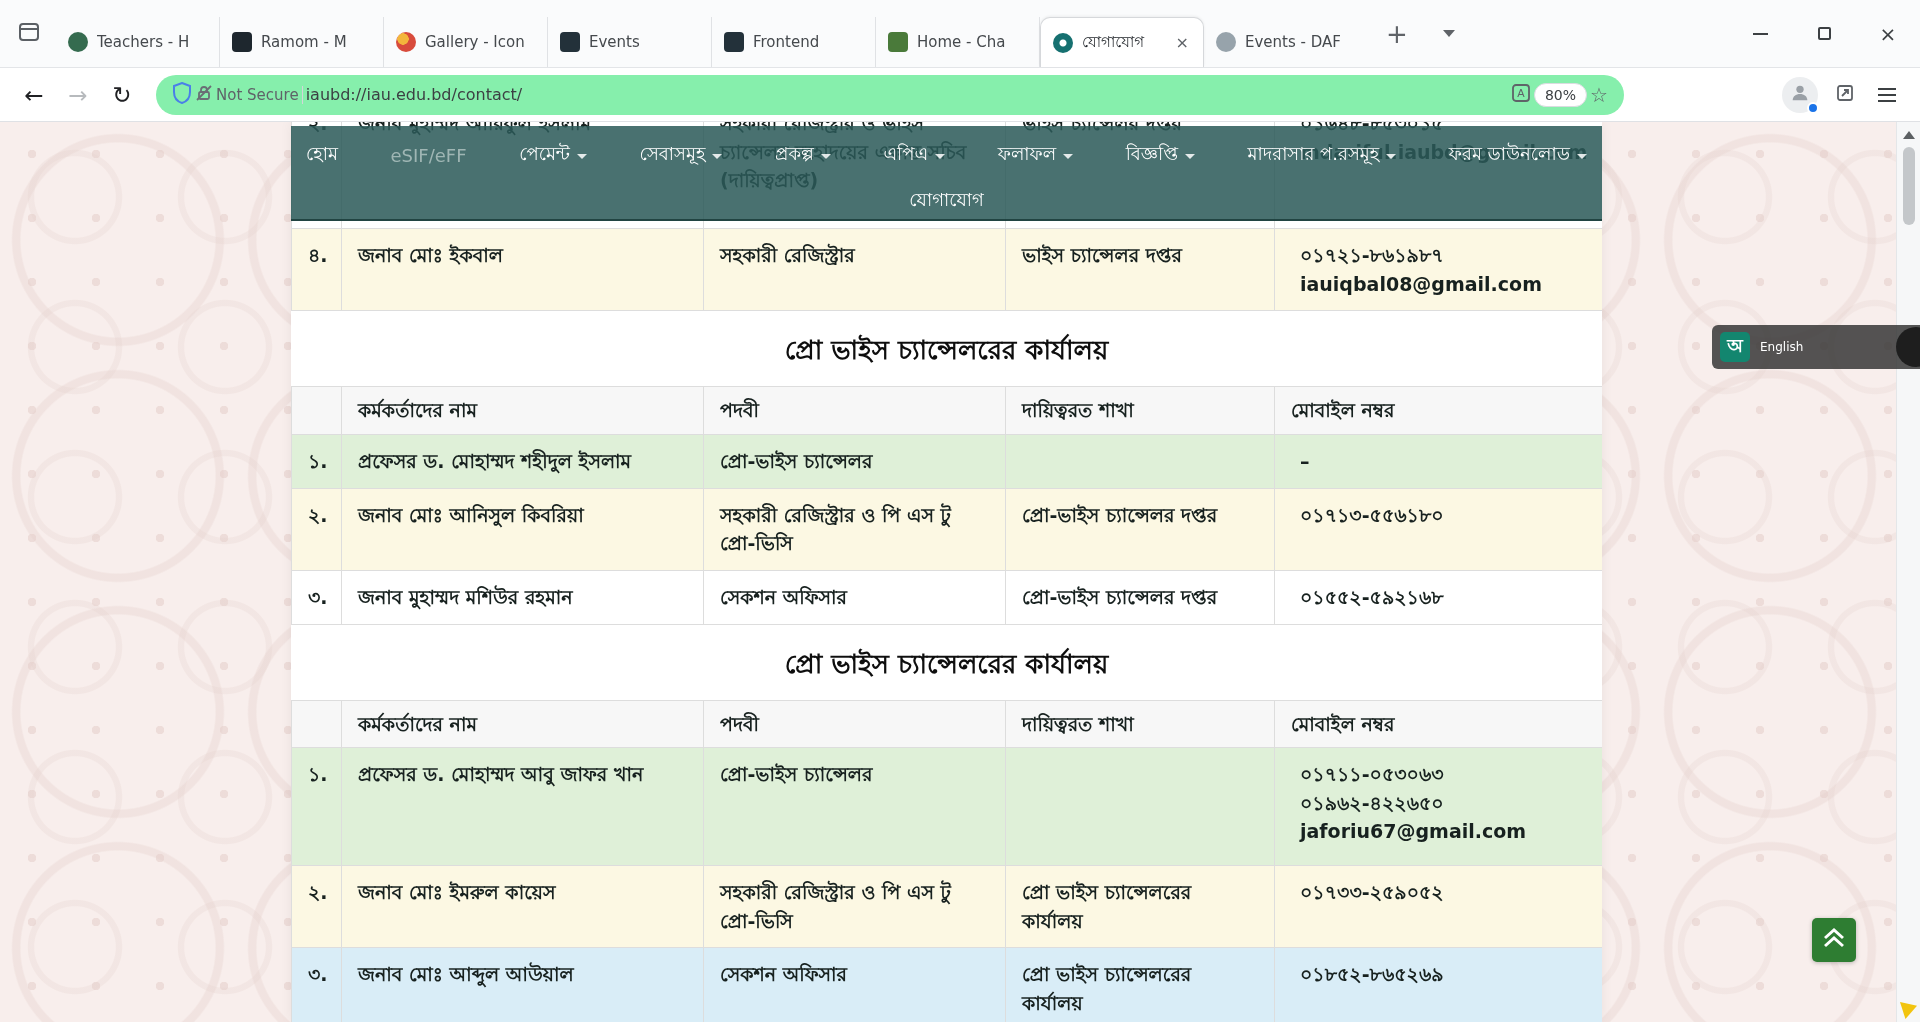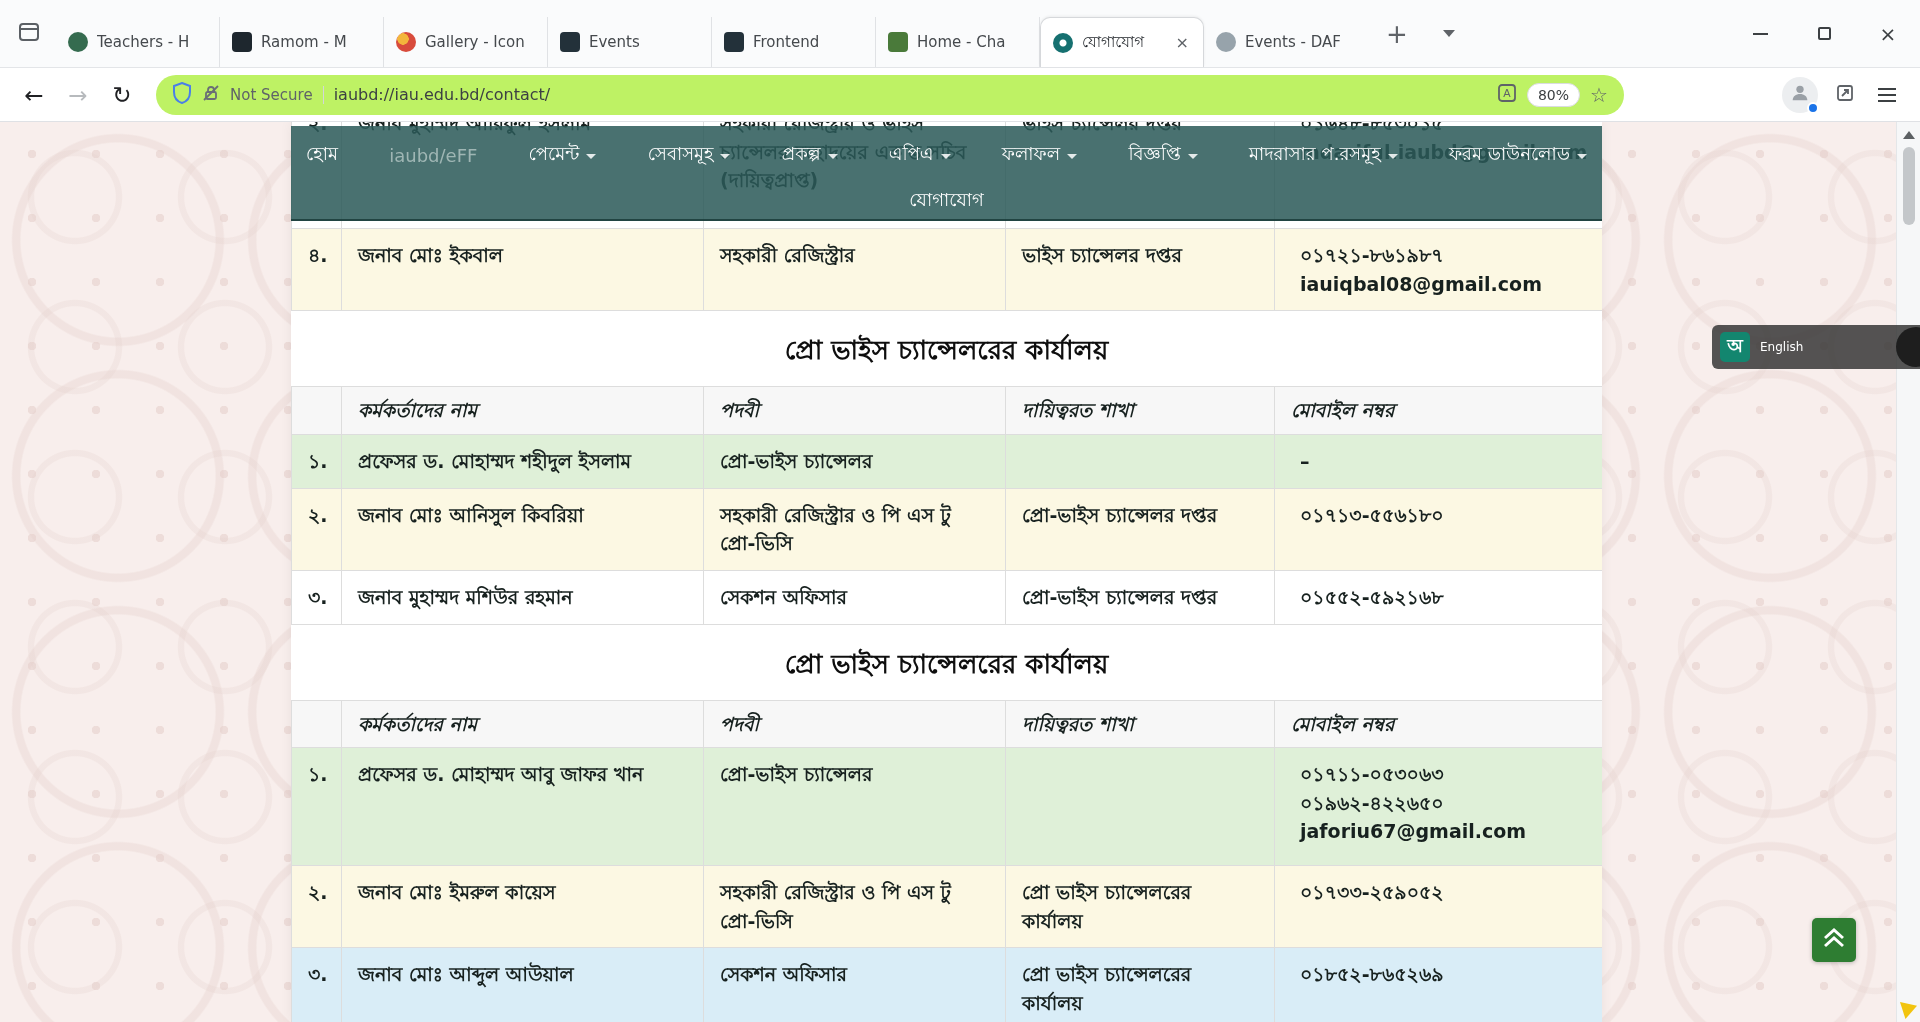--- a/index.html
+++ b/index.html
@@ -39,22 +39,22 @@
   .min-glyph { width: 15px; height: 2px; background: #3c4043; }
   .max-glyph { width: 13px; height: 13px; border: 2px solid #3c4043; border-radius: 2px; }
   .close-glyph { font-size: 20px; color: #3c4043; line-height: 1; }
 
   
   .addressbar { height: 54px; background: #ffffff; border-bottom: 1px solid #dfe1e5;
                 display: flex; align-items: center; padding: 0 14px; gap: 4px; }
   .nav-btn { width: 40px; height: 40px; display: flex; align-items: center; justify-content: center;
              font-size: 23px; color: #202124; border-radius: 50%; cursor: pointer; }
   .nav-btn.disabled { color: #b7babd; }
-  .omnibox { flex: 1; height: 40px; background: #bef264; border-radius: 20px; margin: 0 10px; margin-right: 150px;
-             display: flex; align-items: center; padding: 0 16px; gap: 10px; cursor: text; }
+  .omnibox { flex: 1; height: 40px; background: #86efac; border-radius: 20px; margin: 0 10px; margin-right: 150px;
+             display: flex; align-items: center; padding: 0 16px; gap: 3px; cursor: text; }
   .sec-label { font-size: 15px; color: #5f6368; white-space: nowrap; }
   .omni-sep { width: 1px; height: 18px; background: #d3d6d9; }
   .url-text { font-size: 16px; color: #3c4043; white-space: nowrap; }
   .omni-spacer { flex: 1; }
   .zoom-chip { font-size: 14px; color: #3c4043; background: #fff; border: 1px solid #dadce0;
                border-radius: 12px; padding: 3px 10px; cursor: pointer; }
   .star-btn { font-size: 20px; color: #5f6368; cursor: pointer; }
   .avatar-btn { width: 36px; height: 36px; border-radius: 50%; background: #eceef0; position: relative;
                 display: flex; align-items: center; justify-content: center; cursor: pointer; margin: 0 4px; }
   .avatar-dot { position: absolute; right: -1px; bottom: -1px; width: 12px; height: 12px; border-radius: 50%;
@@ -86,21 +86,21 @@
   .nav-item.muted { color: #9fb6b4; }
   .caret { width: 0; height: 0; border-left: 5px solid transparent; border-right: 5px solid transparent;
            border-top: 5px solid rgba(255,255,255,.85); margin-top: 3px; }
 
   
   table { width: 100%; border-collapse: collapse; table-layout: fixed; }
   .c-serial { width: 50px; } .c-name { width: 362px; } .c-pos { width: 302px; }
   .c-dept { width: 269px; } .c-mob { width: 328px; }
   td, th { border: 1px solid #ddd; padding: 12px 16px; font-size: 19px; color: #17211f;
            vertical-align: top; font-weight: 700; line-height: 1.5; overflow: hidden; }
-  thead th { background: #f7f7f7; text-align: left; padding: 9px 16px; font-style: italic; }
+  thead th { background: #f7f7f7; text-align: left; padding: 9px 16px; }
   tr.tone-plain td { background: #fff; }
   tr.tone-success td { background: #dff0d8; }
   tr.tone-warning td { background: #fcf8e3; }
   tr.tone-info td { background: #d9edf7; }
   .partial-table { margin-top: -26px; }
   .row-partial { height: 132px; }
   .row-carryover { height: 72px; }
   .h-54 { height: 54px; } .h-82 { height: 82px; } .h-118 { height: 118px; } .h-78 { height: 78px; }
   .section-title { text-align: center; font-size: 26px; font-weight: 700; color: #0e0e0e;
                    padding: 22px 0 18px; line-height: 1.35; }
@@ -386,21 +386,21 @@
       </table>
 
     </div>
 
     <div class="main-nav">
       <div class="nav-row1">
         <div class="nav-item">
             <span>হোম</span>
           </div>
         <div class="nav-item muted">
-            <span>iaubd/eFF</span>
+            <span>eSIF/eFF</span>
           </div>
         <div class="nav-item">
             <span>পেমেন্ট</span>
             <span class="caret"></span>
           </div>
         <div class="nav-item">
             <span>সেবাসমূহ</span>
             <span class="caret"></span>
           </div>
         <div class="nav-item">

